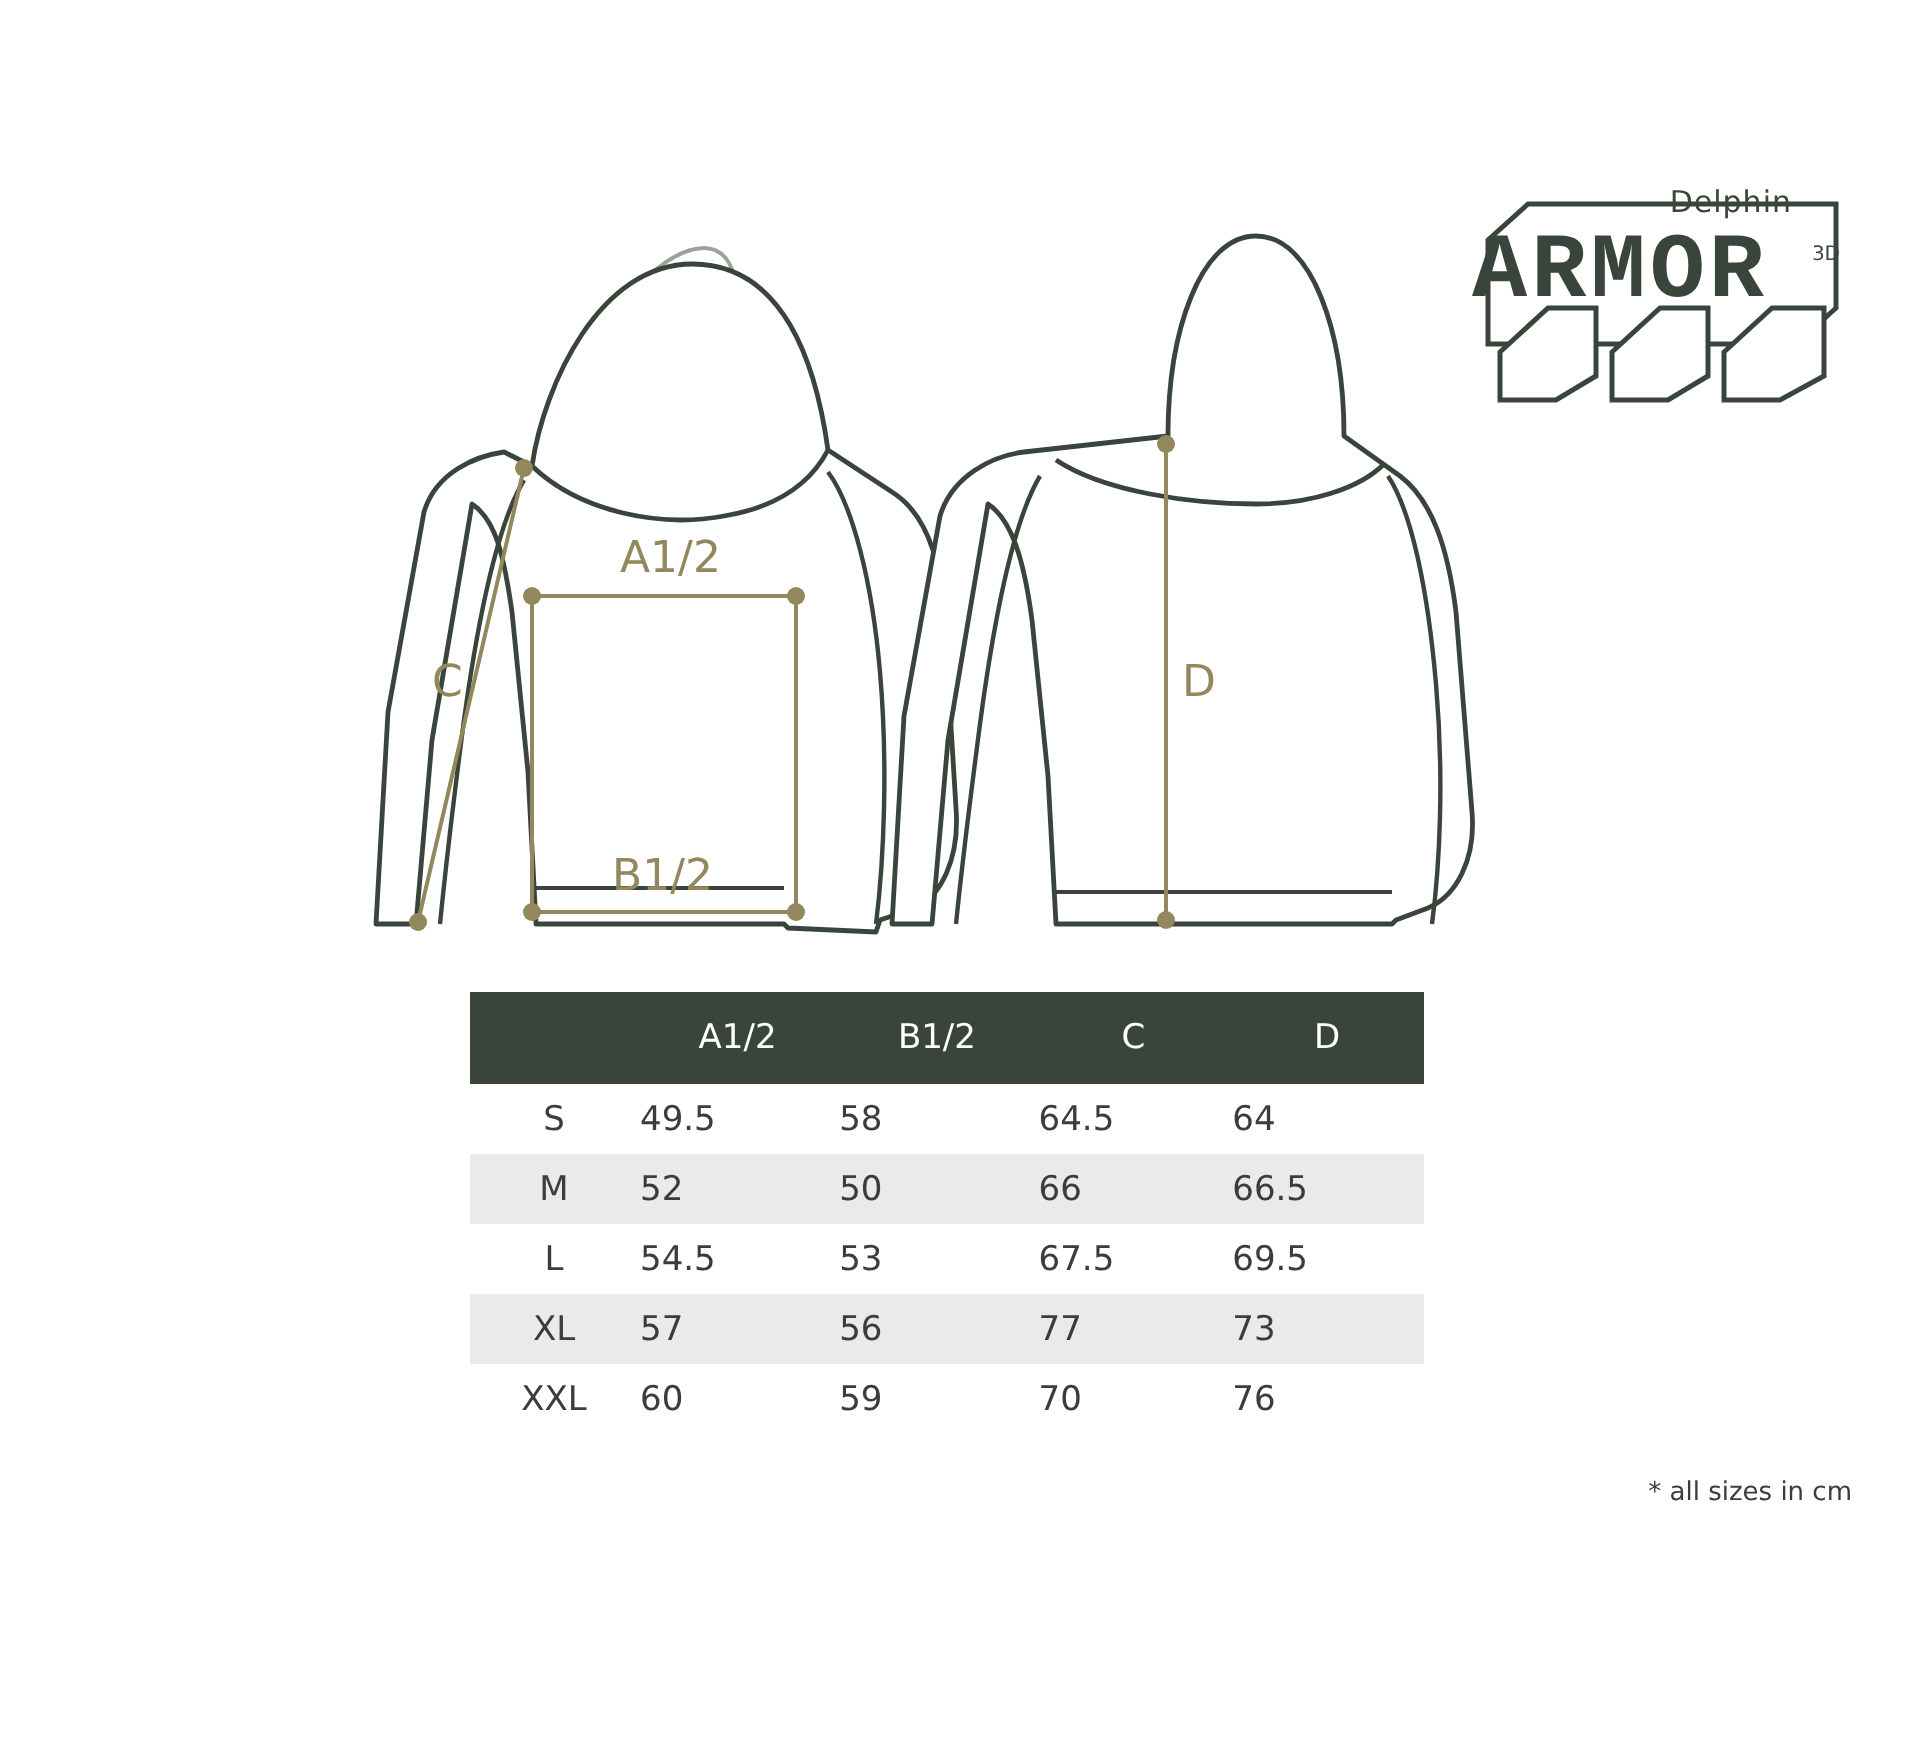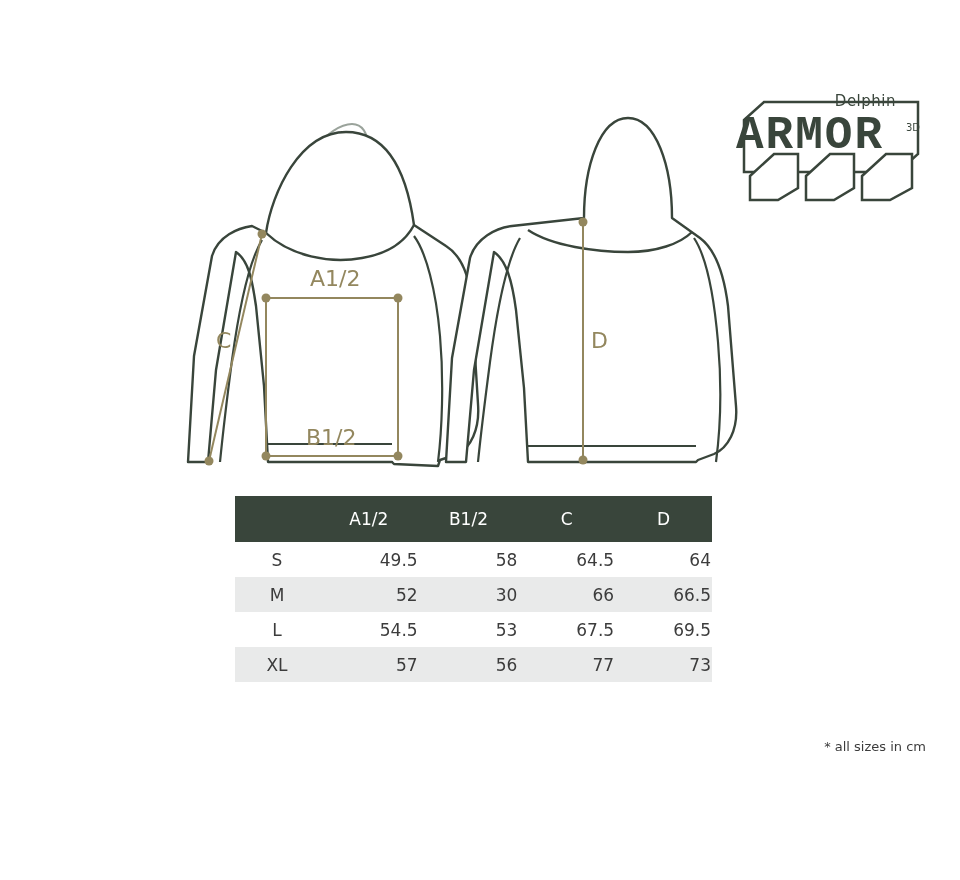--- a/index.html
+++ b/index.html
@@ -83,21 +83,21 @@
     text-align: center;
     vertical-align: middle;
   }
   .size-table thead th.corner {
     width: 82px;
   }
   .size-table tbody td {
     height: 33px;
     font-size: 17px;
     color: #3c3c3c;
-    text-align: right;
+    text-align: left;
     vertical-align: middle;
   }
   .size-table tbody tr.alt td {
     background: #e9eaea;
   }
   .size-table tbody td.rowlabel {
     text-align: center;
     color: #3c3c3c;
   }
 
@@ -251,36 +251,43 @@
       <tr>
         <td class="rowlabel">S</td>
         <td>49.5</td>
         <td>58</td>
         <td>64.5</td>
         <td>64</td>
       </tr>
       <tr class="alt">
         <td class="rowlabel">M</td>
         <td>52</td>
-        <td>30</td>
+        <td>50</td>
         <td>66</td>
         <td>66.5</td>
       </tr>
       <tr>
         <td class="rowlabel">L</td>
         <td>54.5</td>
         <td>53</td>
         <td>67.5</td>
         <td>69.5</td>
       </tr>
       <tr class="alt">
         <td class="rowlabel">XL</td>
         <td>57</td>
         <td>56</td>
         <td>77</td>
         <td>73</td>
       </tr>
+      <tr>
+        <td class="rowlabel">XXL</td>
+        <td>60</td>
+        <td>59</td>
+        <td>70</td>
+        <td>76</td>
+      </tr>
     </tbody>
   </table>
 
   <div class="footnote">* all sizes in cm</div>
 
 </div>
 
 </body></html>

